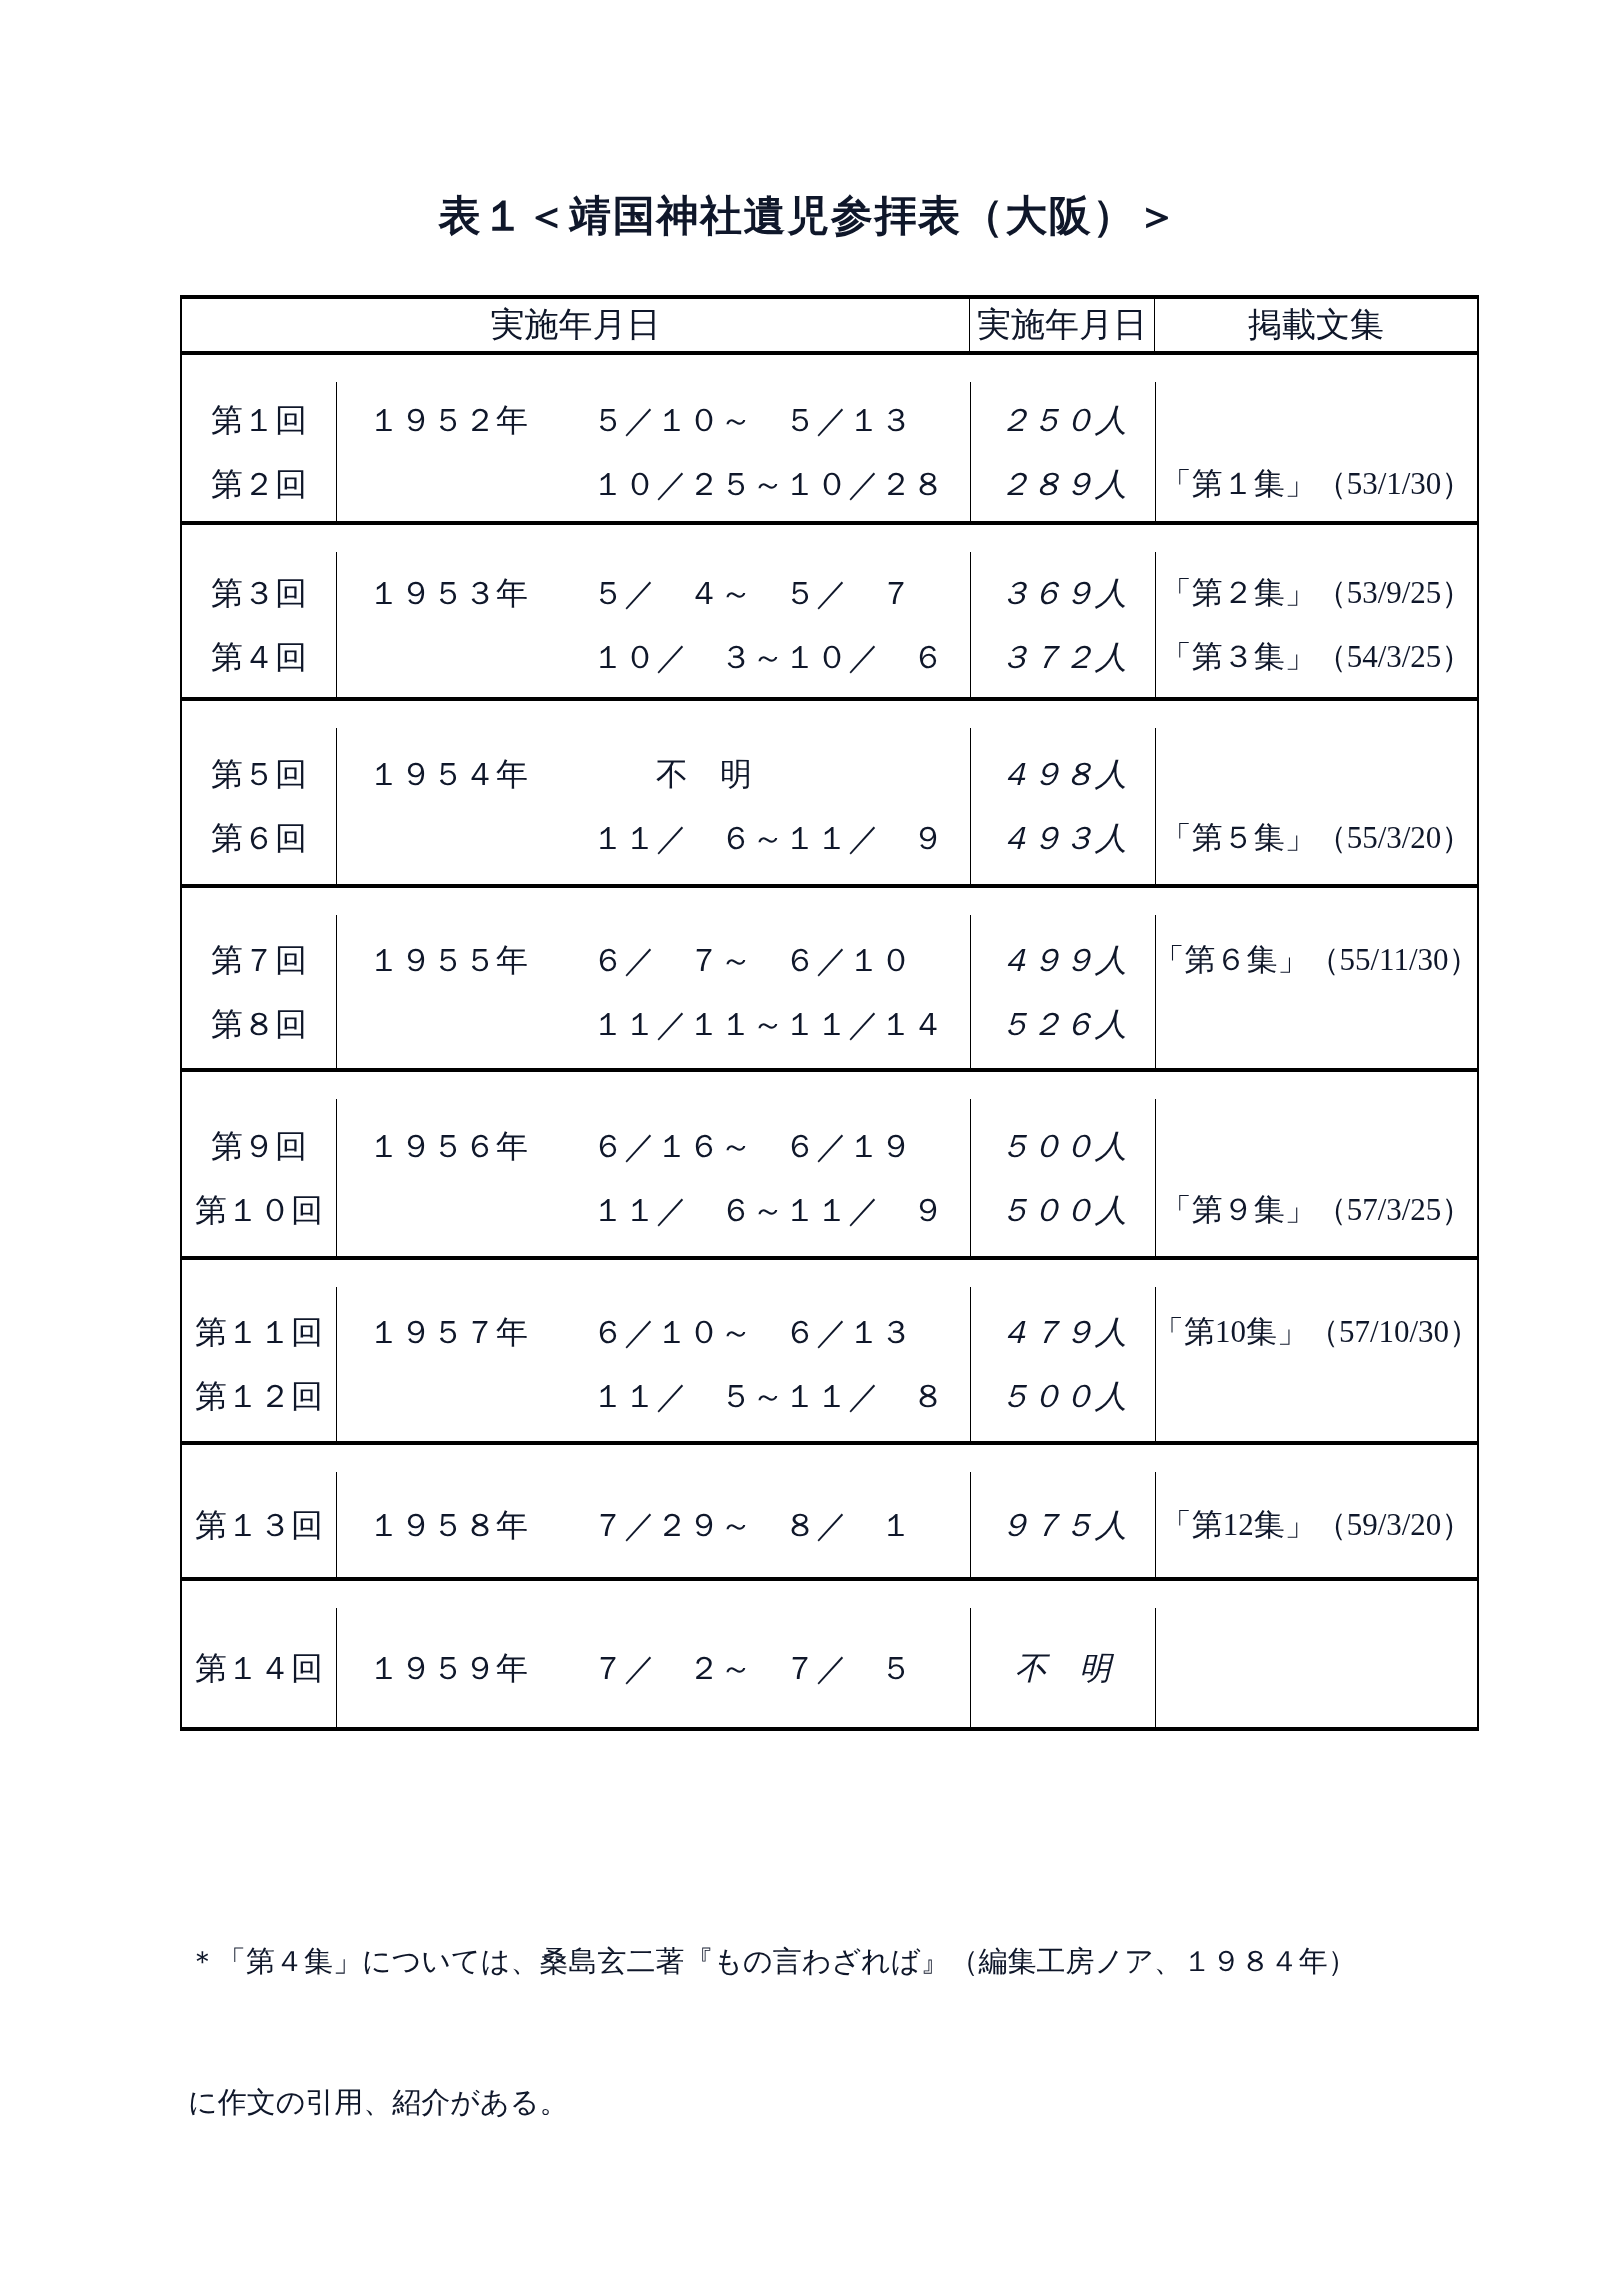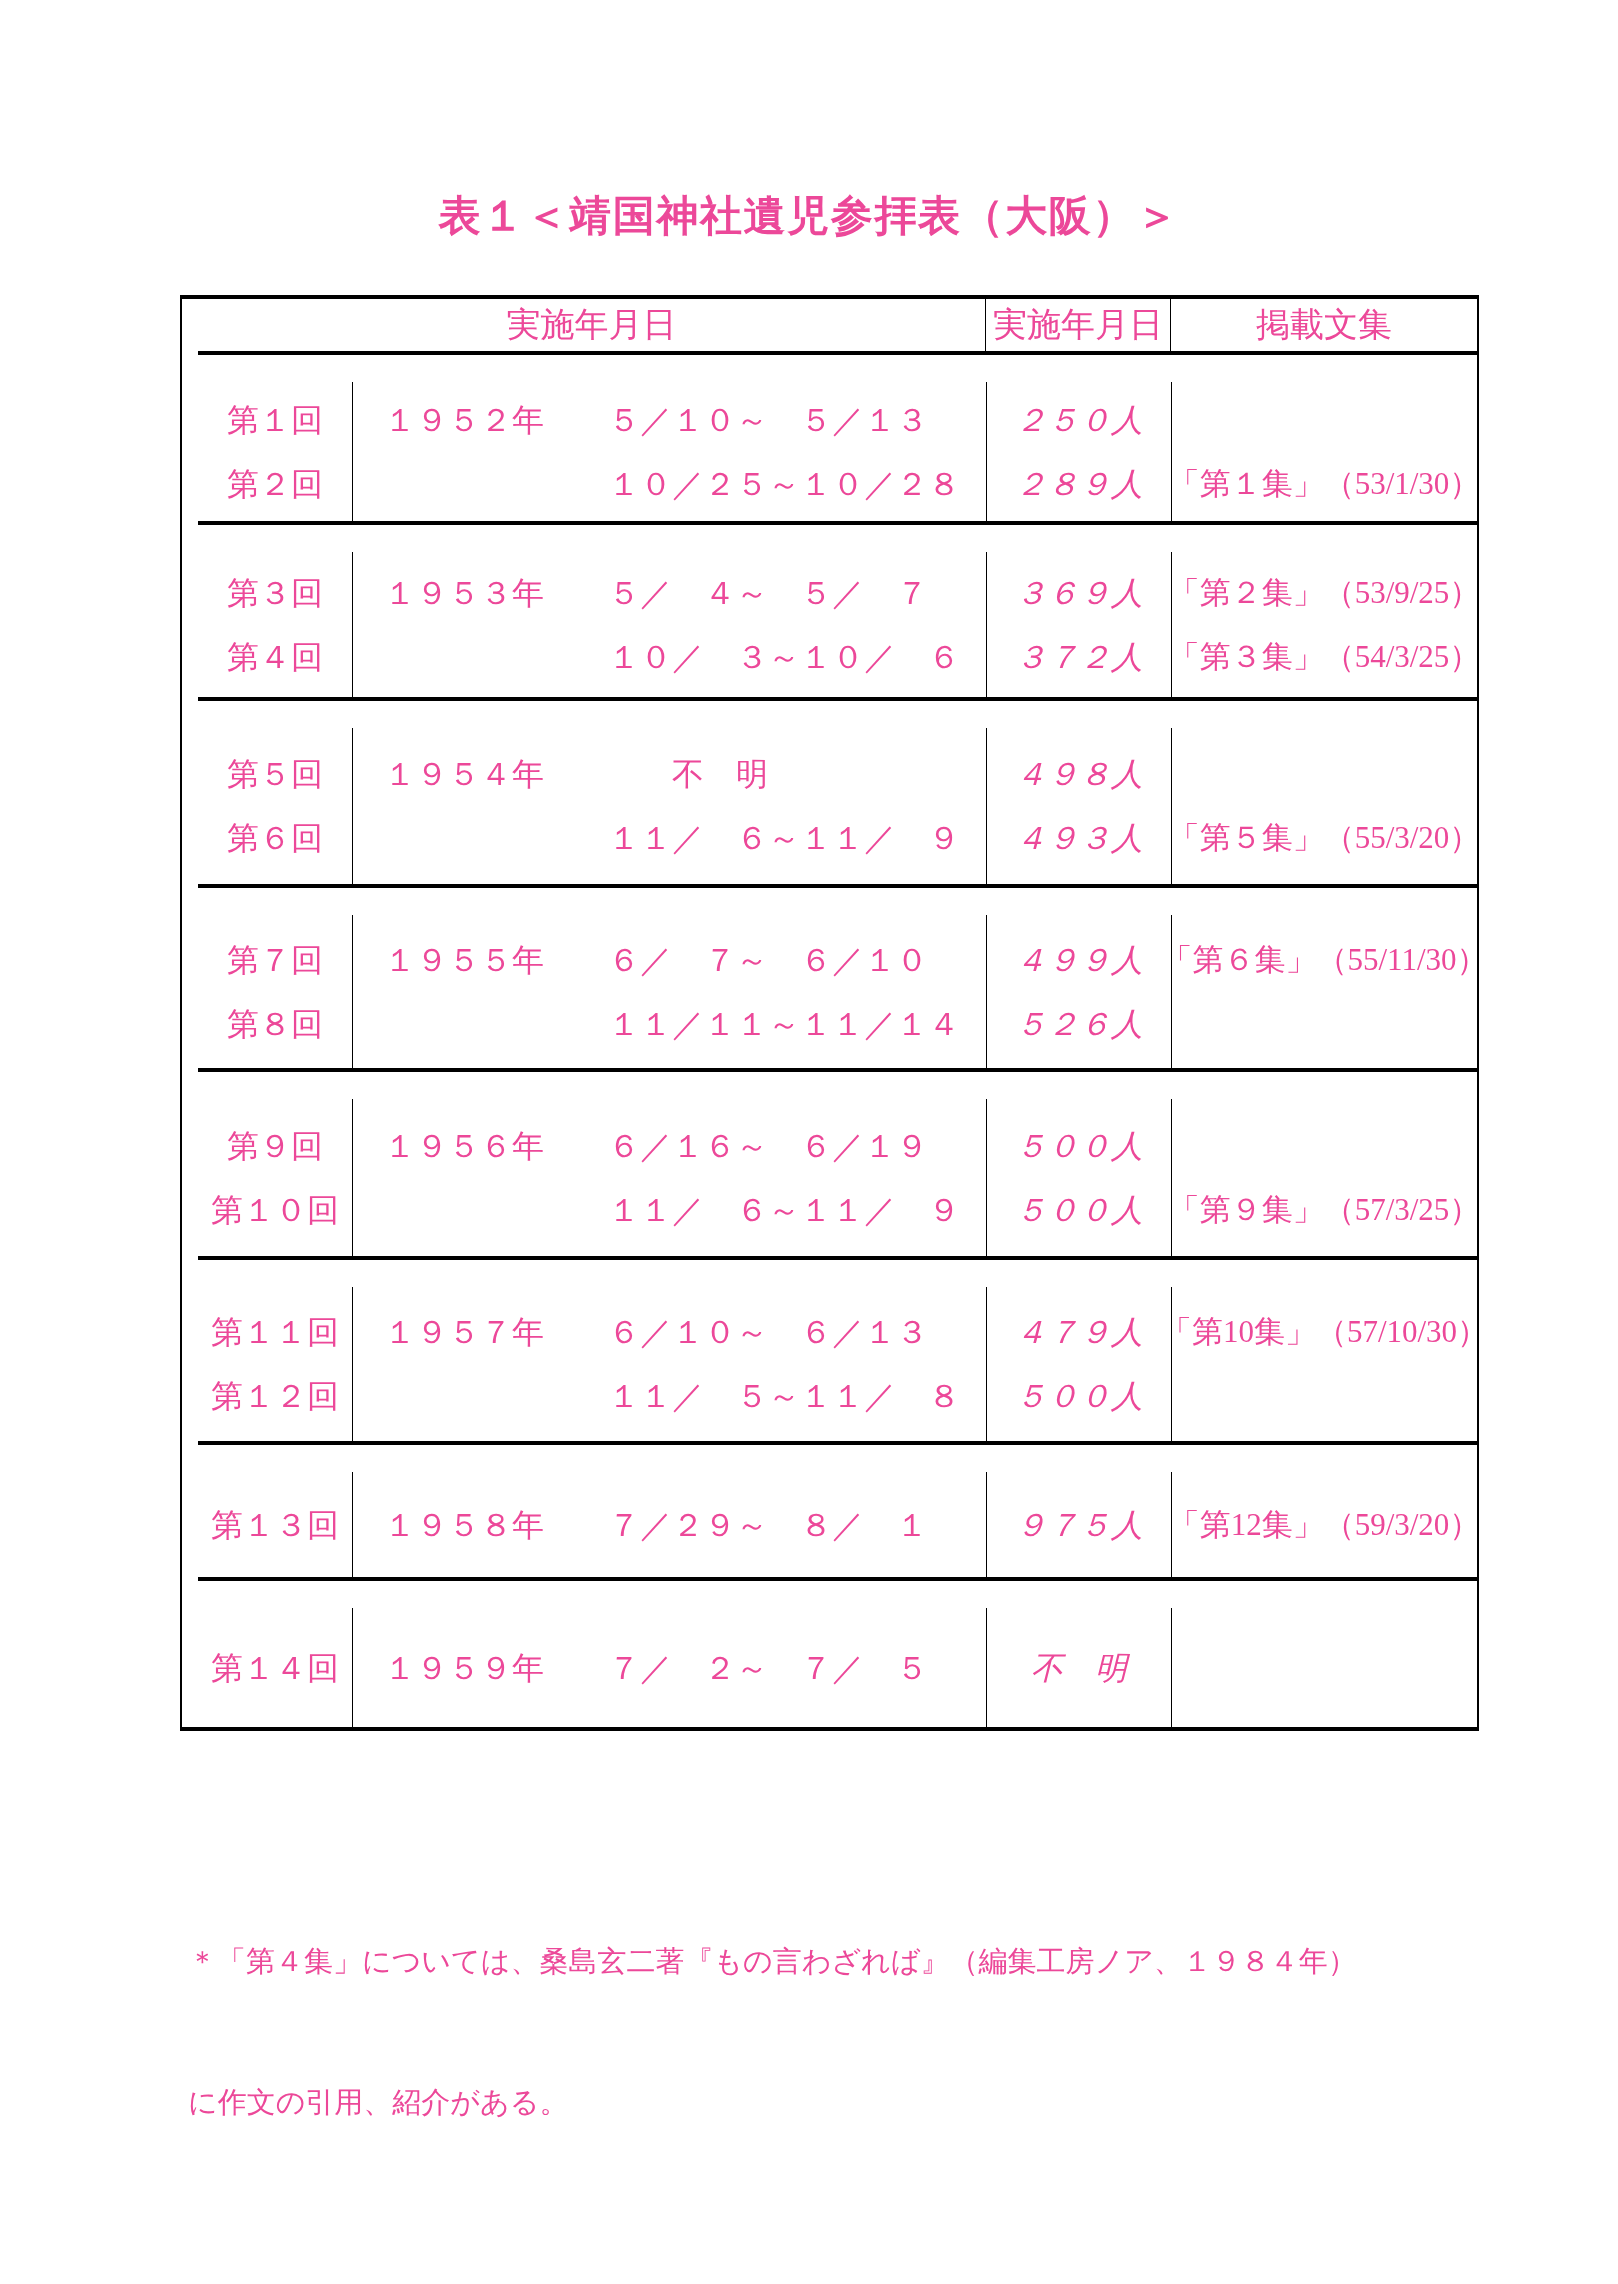--- a/index.html
+++ b/index.html
@@ -5,21 +5,21 @@
   html, body {
     margin: 0;
     padding: 0;
     background: #ffffff;
   }
   .page {
     position: relative;
     width: 1618px;
     height: 2284px;
     background: #ffffff;
-    color: #ec4899;
+    color: #0f172a;
     font-family: "Liberation Serif", "DejaVu Serif", serif;
     overflow: hidden;
   }
   .title {
     position: absolute;
     top: 188px;
     left: 0;
     width: 100%;
     margin: 0;
     text-align: center;
@@ -32,21 +32,20 @@
   .table {
     position: absolute;
     left: 180px;
     top: 295px;
     width: 1299px;
     box-sizing: border-box;
     border-top: 4.9px solid #000;
     border-bottom: 4.9px solid #000;
     border-left: 2.4px solid #000;
     border-right: 2.4px solid #000;
-    padding-left: 16px;
   }
   .header-row {
     display: grid;
     grid-template-columns: 787px 185px 1fr;
     height: 52px;
     border-bottom: 4px solid #000;
   }
   .hcell {
     display: flex;
     align-items: center;

